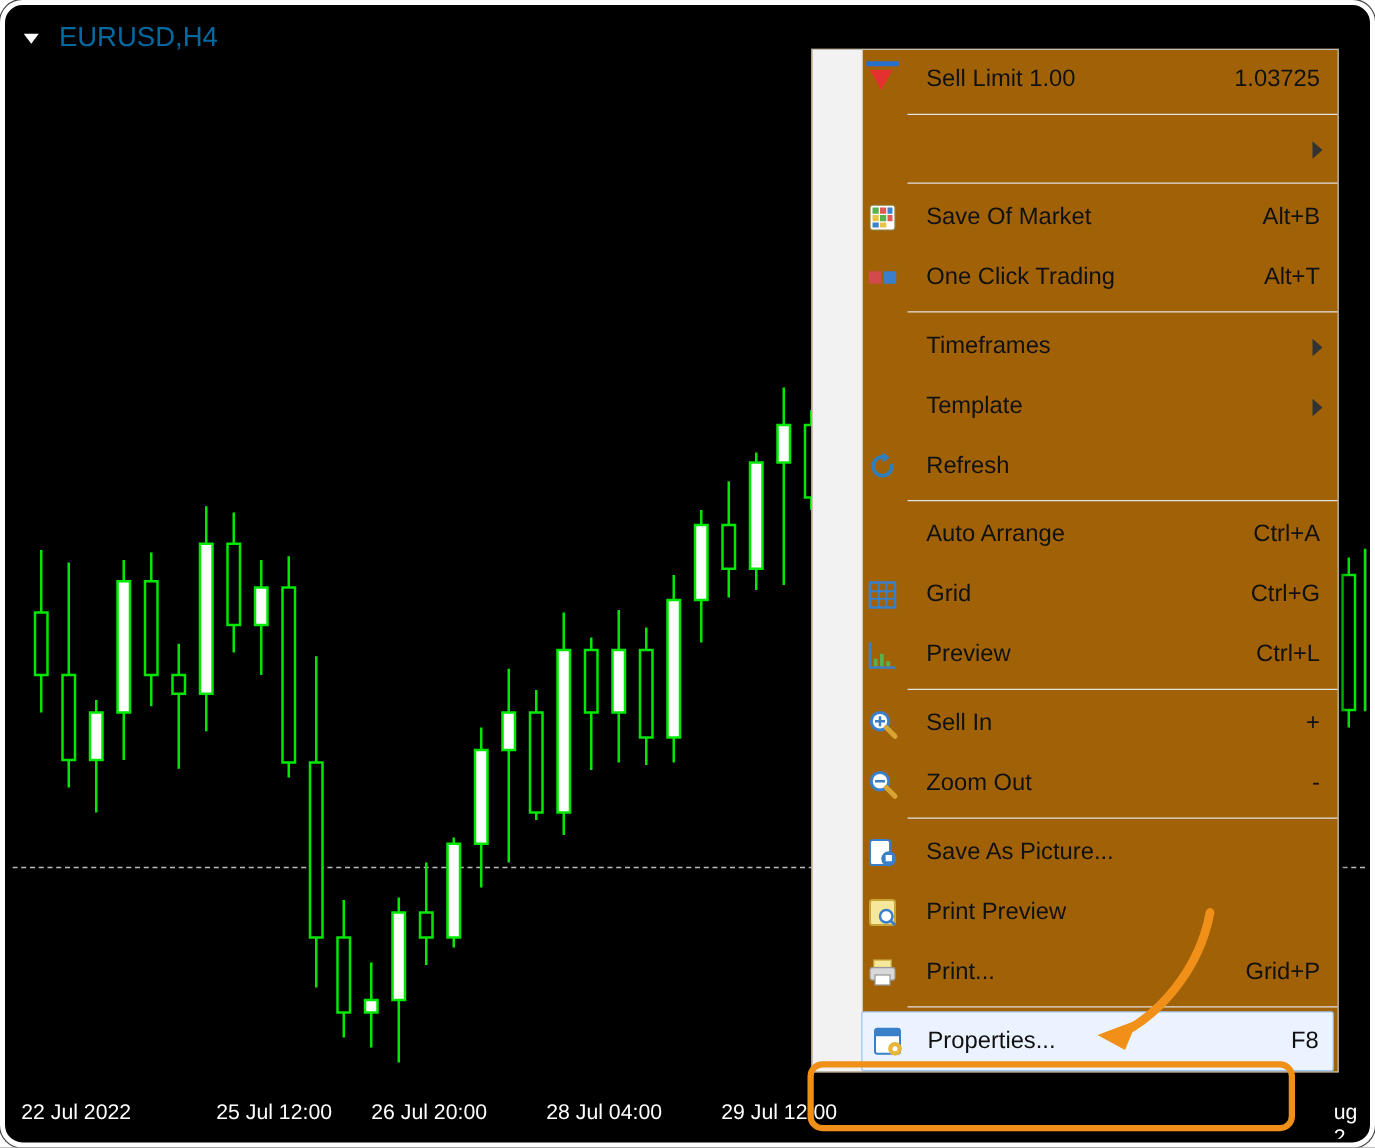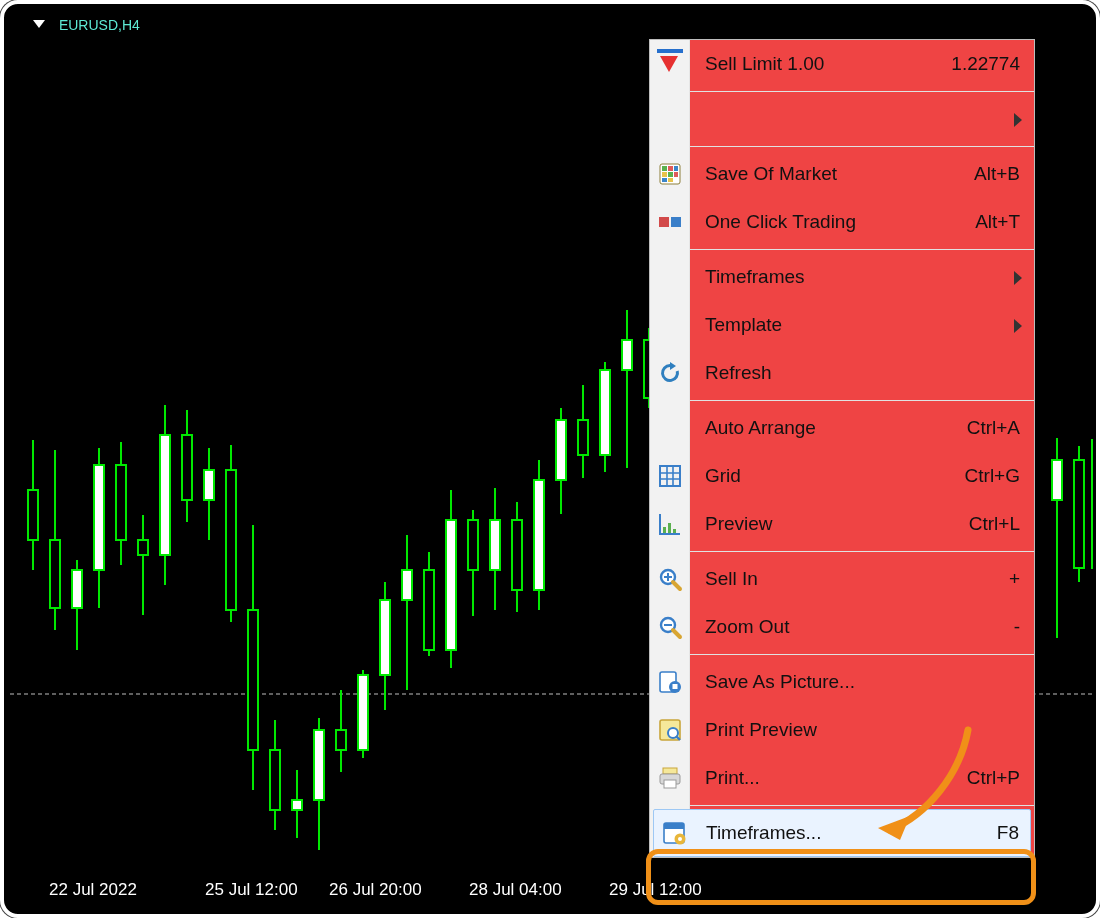--- a/index.html
+++ b/index.html
@@ -1,25 +1,25 @@
 <!DOCTYPE html>
 <html><head>
 <meta charset="utf-8">
 <style>
   html,body{margin:0;padding:0;width:1100px;height:918px;overflow:hidden;background:#fff;font-family:"Segoe UI",Arial,sans-serif;}
   .app{position:relative;width:1100px;height:918px;background:#000;border:4px solid #fff;border-radius:18px;box-sizing:border-box;box-shadow:0 0 0 1px #444;}
   .inner{position:absolute;inset:3px;border-radius:14px;overflow:hidden;background:#000;}
-  .title{position:absolute;left:26px;top:10px;color:#5eead4;font-size:14px;}
+  .title{position:absolute;left:12px;top:10px;color:#0369a1;font-size:22px;}
   .title .tri{display:inline-block;width:0;height:0;border-left:6px solid transparent;border-right:6px solid transparent;border-top:8px solid #fff;margin-right:10px;vertical-align:2px;}
   .chart{position:absolute;left:3px;top:3px;right:3px;bottom:38px;}
   .chart svg{position:absolute;left:0;top:0;}
   .xaxis{position:absolute;left:0;right:0;bottom:3px;height:34px;color:#fff;font-size:17px;}
-  .xaxis span{position:absolute;top:6px;margin-left:32px;}
+  .xaxis span{position:absolute;top:6px;}
   
-  .menu{position:absolute;left:645px;top:35px;width:384px;background:#ef4444;border:1px solid #bdbdbd;box-shadow:3px 3px 6px rgba(0,0,0,0.5);font-size:19px;color:#111;}
+  .menu{position:absolute;left:645px;top:35px;width:384px;background:#a16207;border:1px solid #bdbdbd;box-shadow:3px 3px 6px rgba(0,0,0,0.5);font-size:19px;color:#111;padding-left:36px;}
   .menu .gutter{position:absolute;left:0;top:0;bottom:0;width:39px;background:#f2f2f2;border-right:1px solid #e6e6e6;}
   .mi{position:relative;display:flex;align-items:center;height:48px;padding-left:55px;padding-right:14px;box-sizing:border-box;z-index:1;}
   .mi.header{height:48px;}
   .mi.header .top{position:absolute;left:7px;top:9px;width:26px;height:0;border-top:4px solid #266fcc;}
   .mi.header .arw{position:absolute;left:10px;top:16px;width:0;height:0;border-left:9px solid transparent;border-right:9px solid transparent;border-top:16px solid #e63030;}
   .mi .label{flex:1;white-space:nowrap;}
   .mi .val{font-family:inherit;}
   .mi .sc{color:#111;}
   .mi .sub{position:absolute;right:12px;top:18px;width:0;height:0;border-top:7px solid transparent;border-bottom:7px solid transparent;border-left:8px solid #333;}
   .sep{position:relative;height:1px;margin:3px 0 3px 40px;background:#e1e1e1;z-index:1;}
@@ -117,21 +117,21 @@
         <span style="left: 1060px;">ug 2</span>
       </div>
  </div>
 
  <div class="menu" id="menu">
    <div class="gutter"></div>
  <div class="mi header">
         <span class="top"></span>
         <span class="arw"></span>
         <span class="label">Sell Limit 1.00</span>
-        <span class="val">1.22774</span>
+        <span class="val">1.03725</span>
       </div>
       <div class="sep"></div>
       <div class="mi">
         <span class="sub"></span>
       </div>
       <div class="sep"></div>
       <div class="mi">
         <span class="ico">
           <svg viewBox="0 0 26 26">
             <rect x="3" y="3" width="20" height="20" rx="2" fill="#fff" stroke="#8c7f3a"></rect>
@@ -248,33 +248,33 @@
       </div>
       <div class="mi">
         <span class="ico">
           <svg viewBox="0 0 26 26">
             <rect x="6" y="3" width="14" height="6" fill="#f5e89a" stroke="#c9a53a"></rect>
             <rect x="3" y="9" width="20" height="10" rx="2" fill="#d8d8d8" stroke="#999"></rect>
             <rect x="7" y="15" width="12" height="8" fill="#fff" stroke="#999"></rect>
           </svg>
         </span>
         <span class="label">Print...</span>
-        <span class="sc">Ctrl+P</span>
+        <span class="sc">Grid+P</span>
       </div>
       <div class="sep"></div>
       <div class="mi hover">
         <span class="ico">
           <svg viewBox="0 0 26 26">
             <rect x="3" y="3" width="20" height="20" rx="2" fill="#fff" stroke="#3a7fc9" stroke-width="1.6"></rect>
             <rect x="3" y="3" width="20" height="6" fill="#3a7fc9"></rect>
             <circle cx="19" cy="19" r="5.5" fill="#e8b63a"></circle>
             <circle cx="19" cy="19" r="2" fill="#fff"></circle>
           </svg>
         </span>
-        <span class="label">Timeframes...</span>
+        <span class="label">Properties...</span>
         <span class="sc">F8</span>
       </div>
     </div>
 
  <div class="hl"></div>
 
  <svg class="arrow" viewBox="0 0 110 120">
    <path d="M 98 6 C 90 50 58 90 20 106" stroke="#f09018" stroke-width="7" fill="none" stroke-linecap="round"></path>
    <path d="M 8 104 L 40 92 L 30 116 Z" fill="#f09018"></path>
  </svg>

